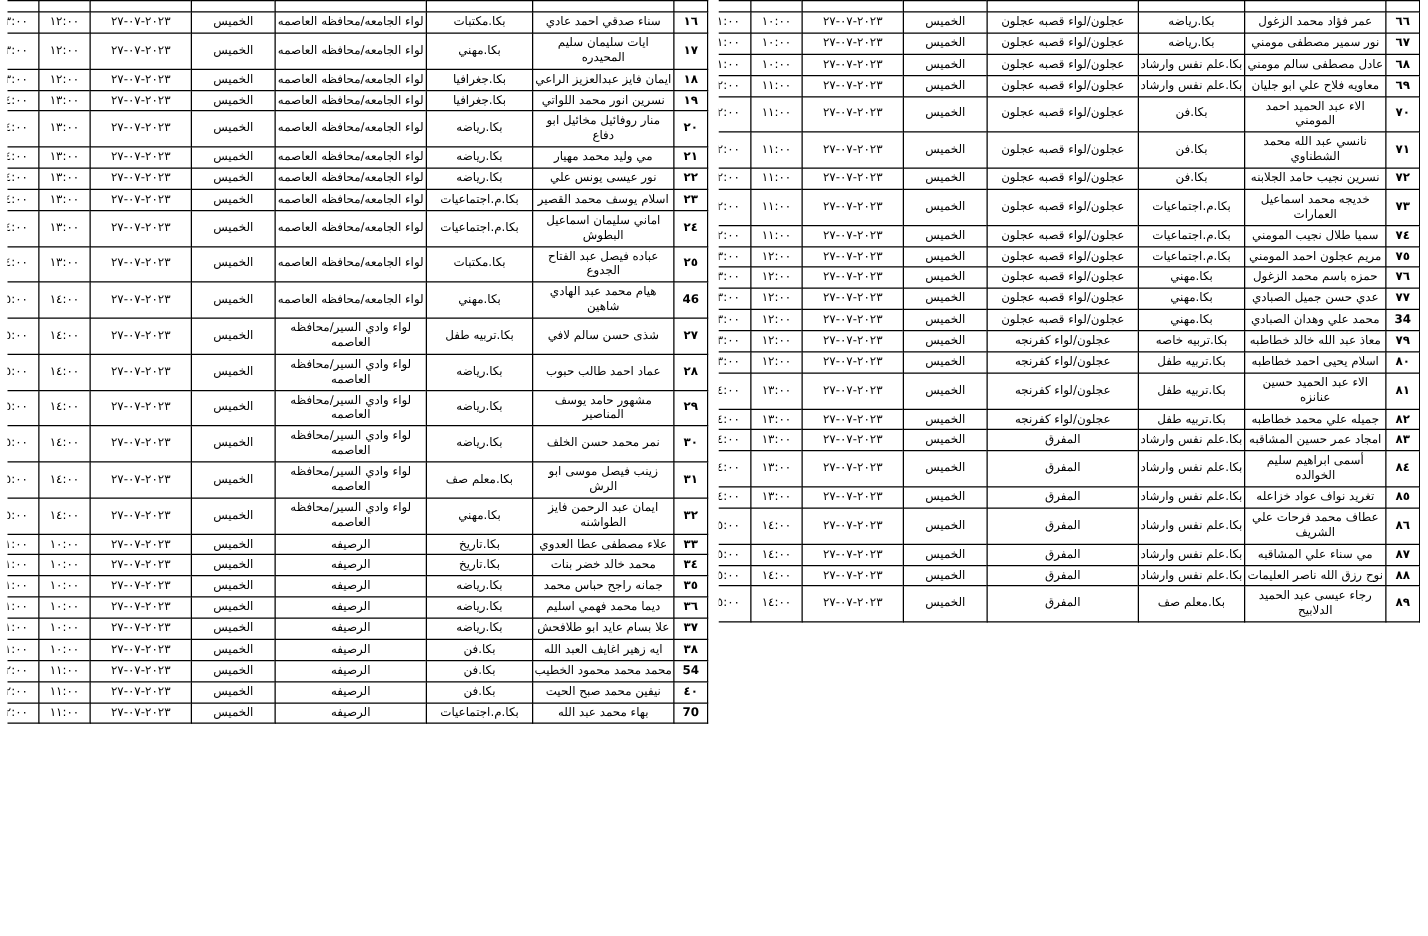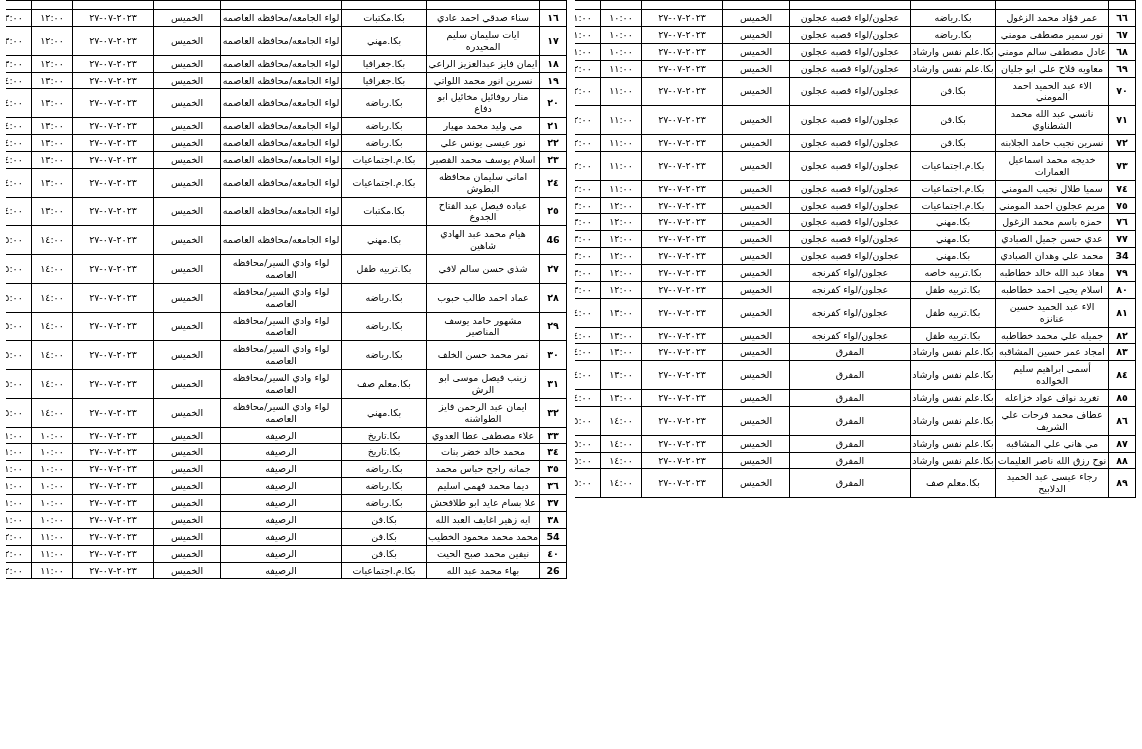--- a/index.html
+++ b/index.html
@@ -156,21 +156,21 @@
             <td class="c-name">اسلام يوسف محمد القصير</td>
             <td class="c-spec">بكا.م.اجتماعيات</td>
             <td class="c-place">لواء الجامعه/محافظه العاصمه</td>
             <td class="c-day">الخميس</td>
             <td class="c-date">٢٠٢٣-٠٧-٢٧</td>
             <td class="c-from">١٣:٠٠</td>
             <td class="c-to">١٤:٠٠</td>
           </tr>
           <tr>
             <td class="c-no">٢٤</td>
-            <td class="c-name">اماني سليمان محافظه البطوش</td>
+            <td class="c-name">اماني سليمان اسماعيل البطوش</td>
             <td class="c-spec">بكا.م.اجتماعيات</td>
             <td class="c-place">لواء الجامعه/محافظه العاصمه</td>
             <td class="c-day">الخميس</td>
             <td class="c-date">٢٠٢٣-٠٧-٢٧</td>
             <td class="c-from">١٣:٠٠</td>
             <td class="c-to">١٤:٠٠</td>
           </tr>
           <tr>
             <td class="c-no">٢٥</td>
             <td class="c-name">عباده فيصل عبد الفتاح الجدوع</td>
@@ -325,21 +325,21 @@
             <td class="c-no">٤٠</td>
             <td class="c-name">نيفين محمد صبح الحيت</td>
             <td class="c-spec">بكا.فن</td>
             <td class="c-place">الرصيفه</td>
             <td class="c-day">الخميس</td>
             <td class="c-date">٢٠٢٣-٠٧-٢٧</td>
             <td class="c-from">١١:٠٠</td>
             <td class="c-to">١٢:٠٠</td>
           </tr>
           <tr>
-            <td class="c-no">26</td>
+            <td class="c-no">70</td>
             <td class="c-name">بهاء محمد عبد الله</td>
             <td class="c-spec">بكا.م.اجتماعيات</td>
             <td class="c-place">الرصيفه</td>
             <td class="c-day">الخميس</td>
             <td class="c-date">٢٠٢٣-٠٧-٢٧</td>
             <td class="c-from">١١:٠٠</td>
             <td class="c-to">١٢:٠٠</td>
           </tr>
         </tbody>
     </table>
@@ -563,21 +563,21 @@
             <td class="c-name">عطاف محمد فرحات علي الشريف</td>
             <td class="c-spec">بكا.علم نفس وارشاد</td>
             <td class="c-place">المفرق</td>
             <td class="c-day">الخميس</td>
             <td class="c-date">٢٠٢٣-٠٧-٢٧</td>
             <td class="c-from">١٤:٠٠</td>
             <td class="c-to">١٥:٠٠</td>
           </tr>
           <tr>
             <td class="c-no">٨٧</td>
-            <td class="c-name">مي هاني علي المشاقبه</td>
+            <td class="c-name">مي سناء علي المشاقبه</td>
             <td class="c-spec">بكا.علم نفس وارشاد</td>
             <td class="c-place">المفرق</td>
             <td class="c-day">الخميس</td>
             <td class="c-date">٢٠٢٣-٠٧-٢٧</td>
             <td class="c-from">١٤:٠٠</td>
             <td class="c-to">١٥:٠٠</td>
           </tr>
           <tr>
             <td class="c-no">٨٨</td>
             <td class="c-name">نوح رزق الله ناصر العليمات</td>

